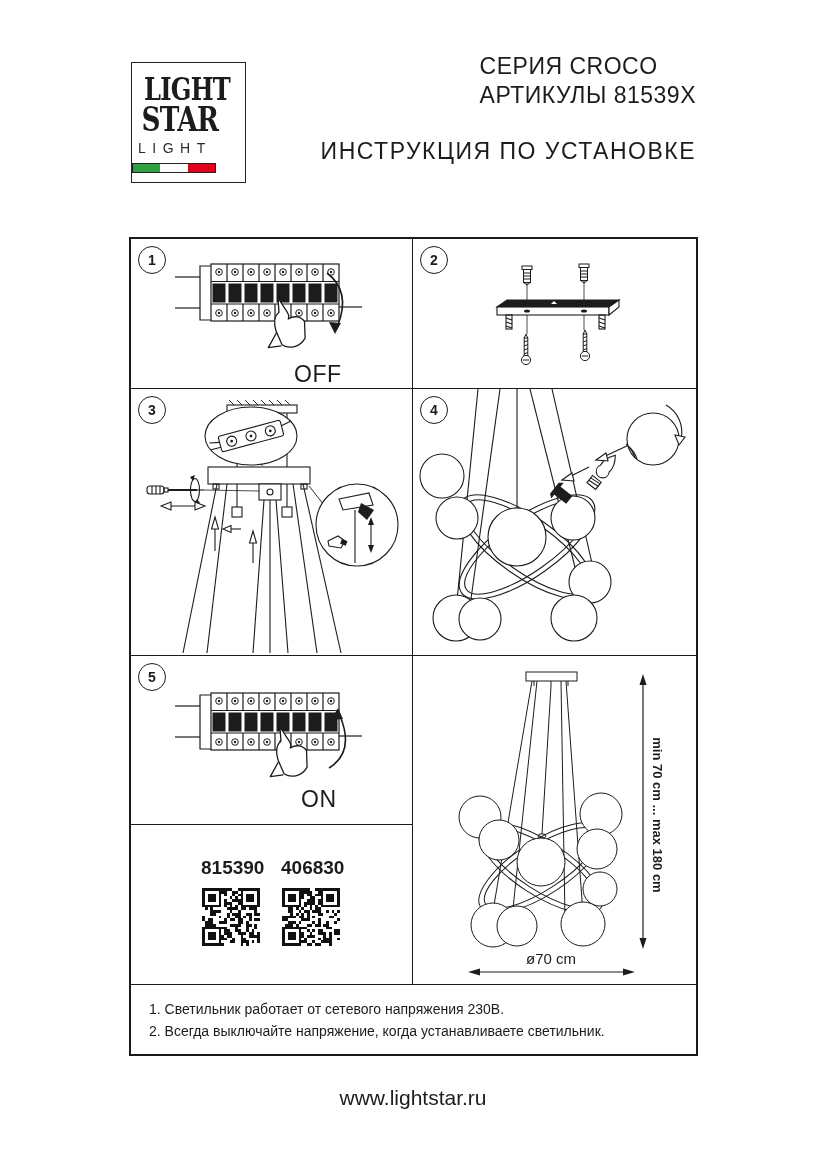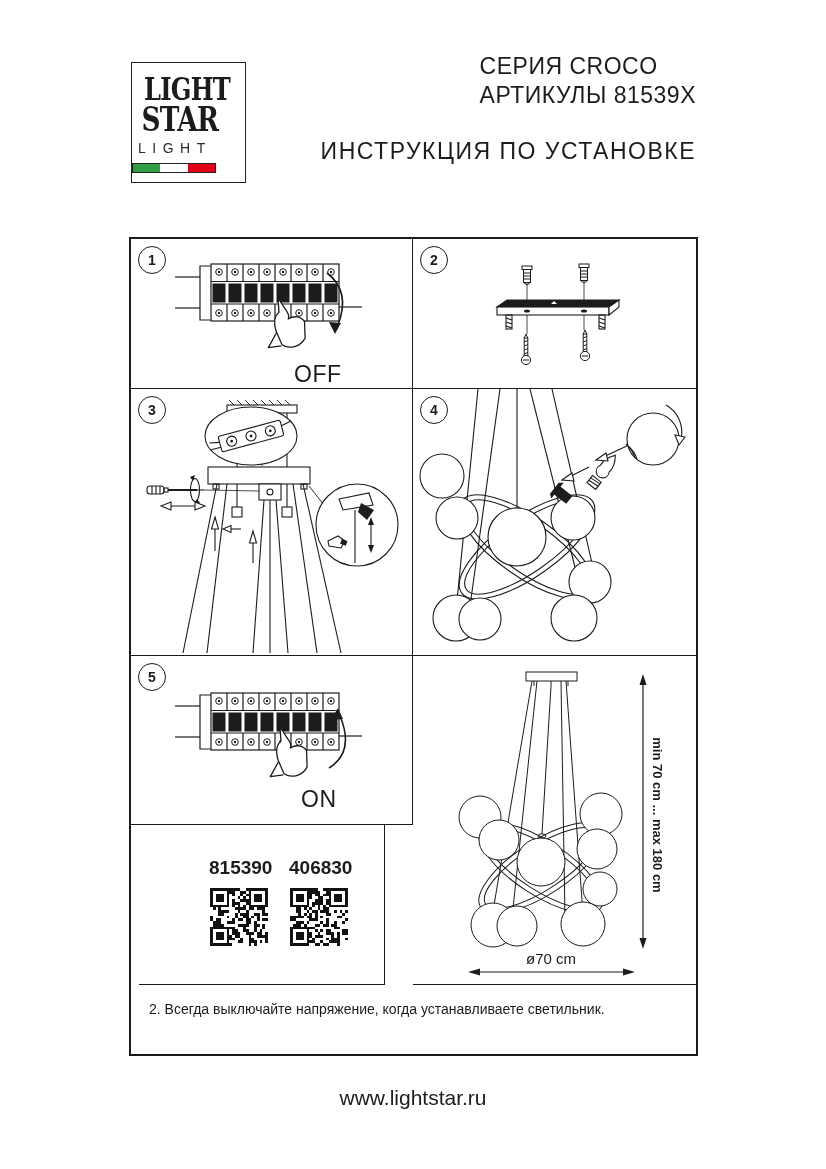--- a/index.html
+++ b/index.html
@@ -349,21 +349,21 @@
       <div class="badge">5</div>
       <svg class="art" width="282" height="167" viewBox="0 0 282 167">
         <use href="#breaker" x="64" y="36"></use>
         <use href="#hand" transform="translate(149,71) rotate(-16)"></use>
         <path d="M198,112 q 26,-16 11,-52" fill="none" stroke="#1c1c1c" stroke-width="1.6"></path>
         <polygon points="207,52 200,64 212,63" fill="#1c1c1c"></polygon>
       </svg>
       <span class="onoff" style="left:170px;top:106px;">ON</span>
     </div>
 
-    <div class="cell bR bB" style="left:8px;top:586px;width:246px;height:160px;">
+    <div class="cell bR bB" style="left:0;top:586px;width:282px;height:160px;">
       <span class="qrnum" style="left:70px;top:32px;">815390</span>
       <span class="qrnum" style="left:150px;top:32px;">406830</span>
       <svg id="qr1" class="art" style="left:71px;top:63px;" width="58" height="58" viewBox="0 0 21 21" shape-rendering="crispEdges">
           <rect x="0" y="0" width="1" height="1" fill="#111"></rect>
           <rect x="1" y="0" width="1" height="1" fill="#111"></rect>
           <rect x="2" y="0" width="1" height="1" fill="#111"></rect>
           <rect x="3" y="0" width="1" height="1" fill="#111"></rect>
           <rect x="4" y="0" width="1" height="1" fill="#111"></rect>
           <rect x="5" y="0" width="1" height="1" fill="#111"></rect>
           <rect x="6" y="0" width="1" height="1" fill="#111"></rect>
@@ -871,18 +871,19 @@
           <line x1="62" y1="316" x2="215" y2="316" stroke-width="1.2"></line>
           <polygon points="55,316 67,312.5 67,319.5" fill="#1c1c1c" stroke="none"></polygon>
           <polygon points="222,316 210,312.5 210,319.5" fill="#1c1c1c" stroke="none"></polygon>
         </g>
       </svg>
       <span class="vdim" style="left:252px;top:28px;width:262px;">min 70 cm ... max 180 cm</span>
       <span class="dimtxt" style="left:58px;top:294px;width:160px;">ø70 cm</span>
     </div>
 
     <div class="cell notes" style="left:0;top:746px;width:565px;height:69px;">
+      <div>1. Светильник работает от сетевого напряжения 230В.</div>
       <div>2. Всегда выключайте напряжение, когда устанавливаете светильник.</div>
     </div>
   </div>
 
   <div class="abs footer">www.lightstar.ru</div>
 </div>
 
 </body></html>

